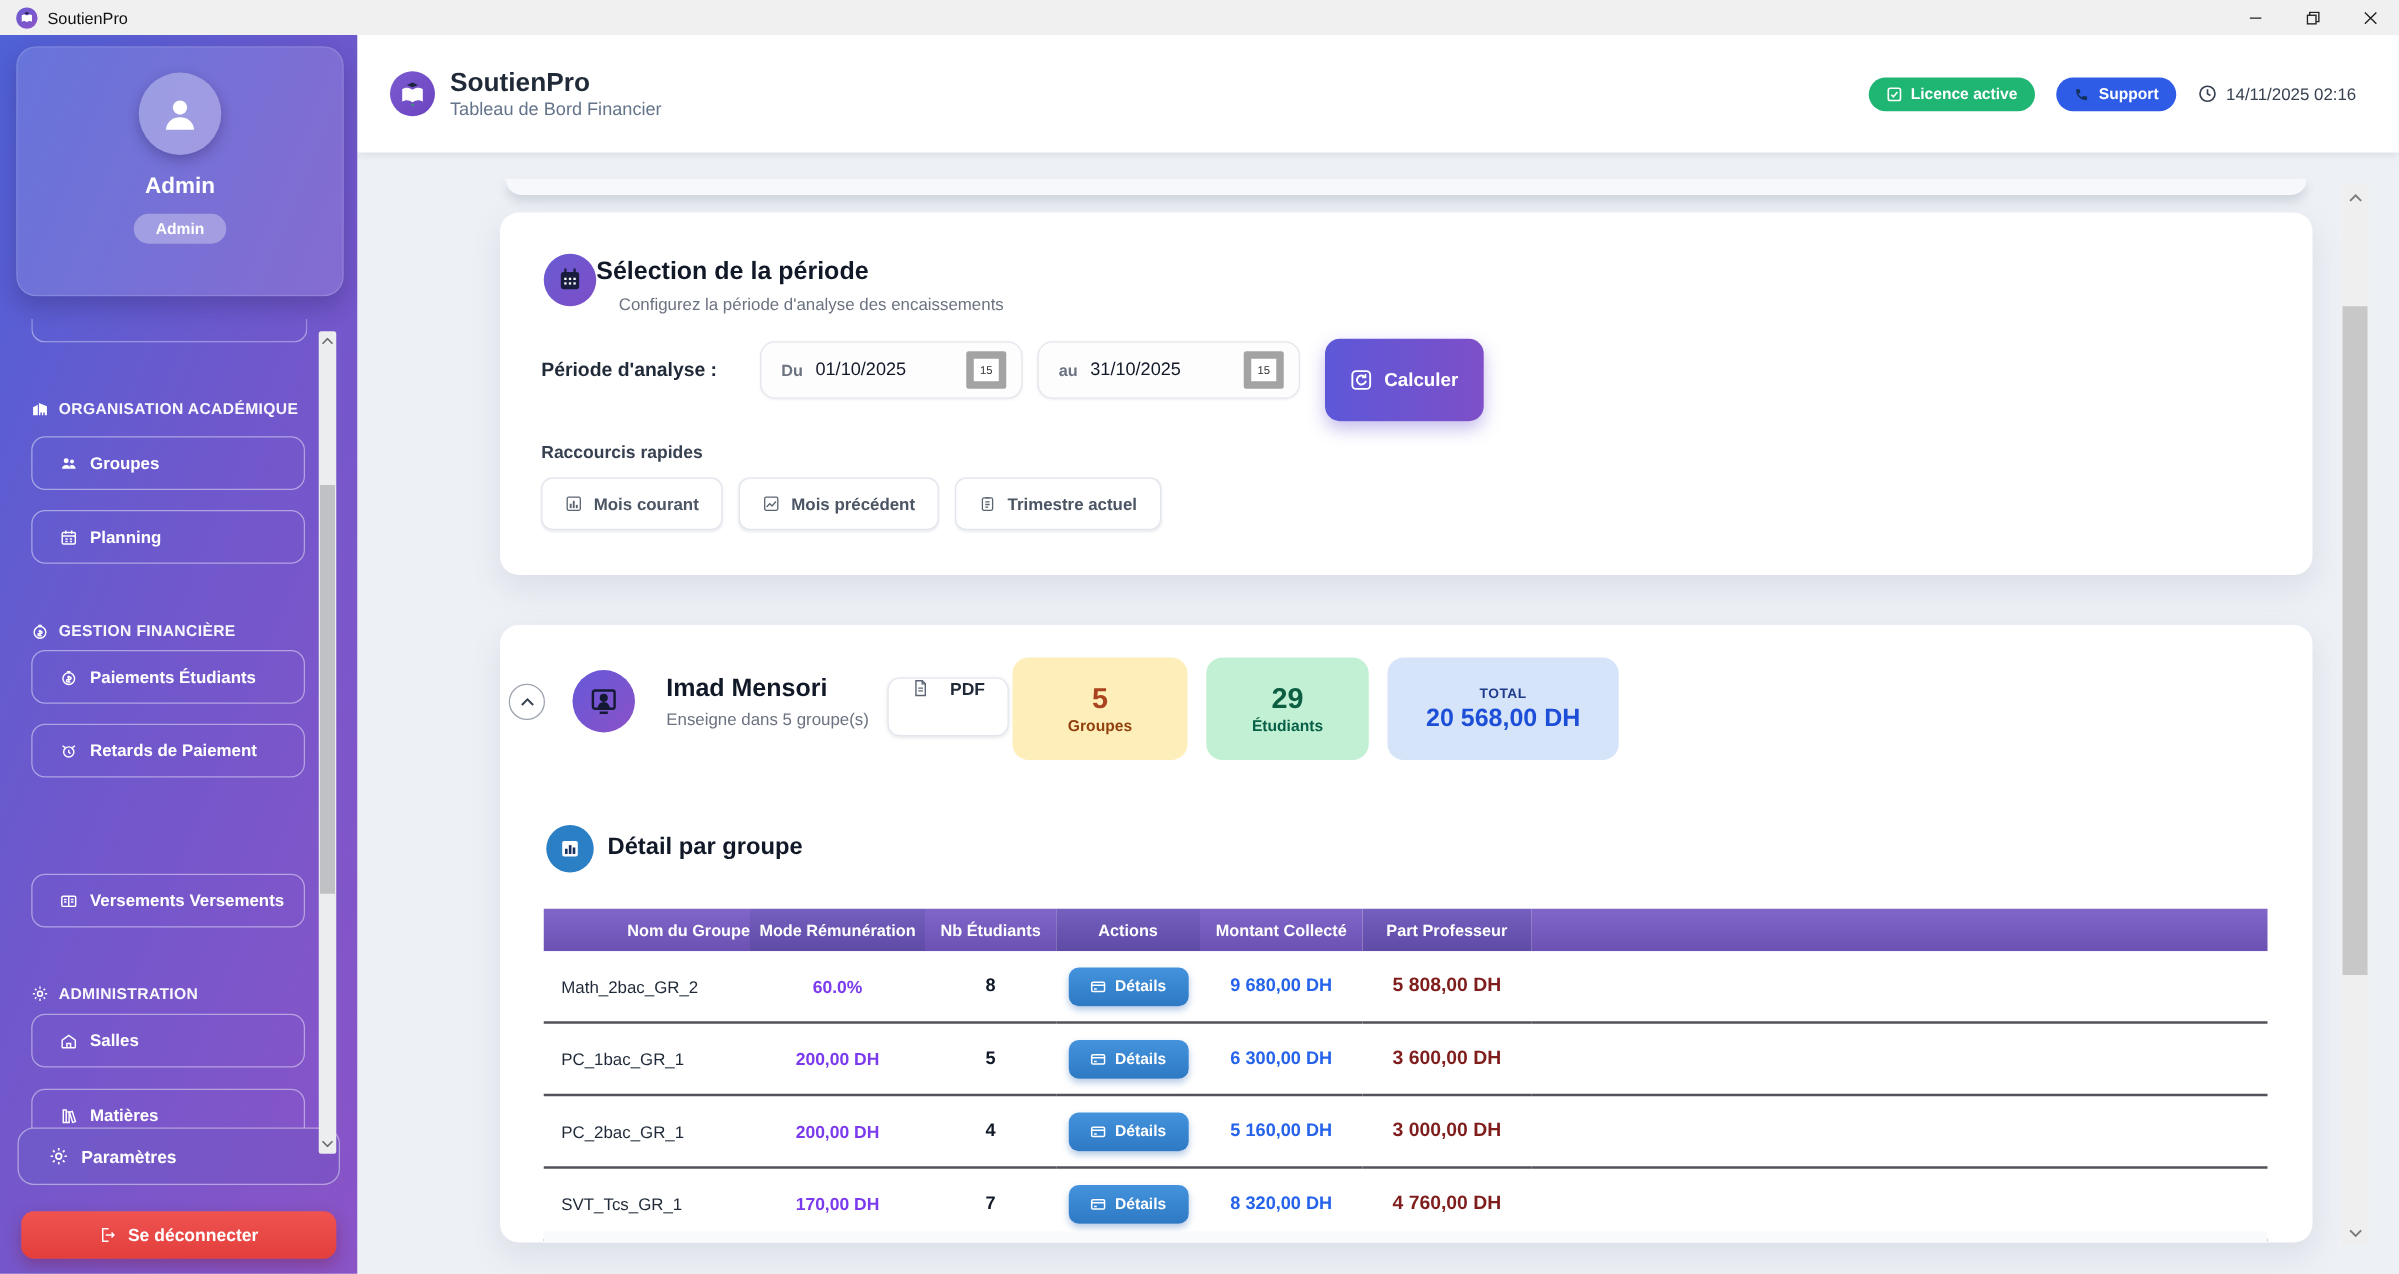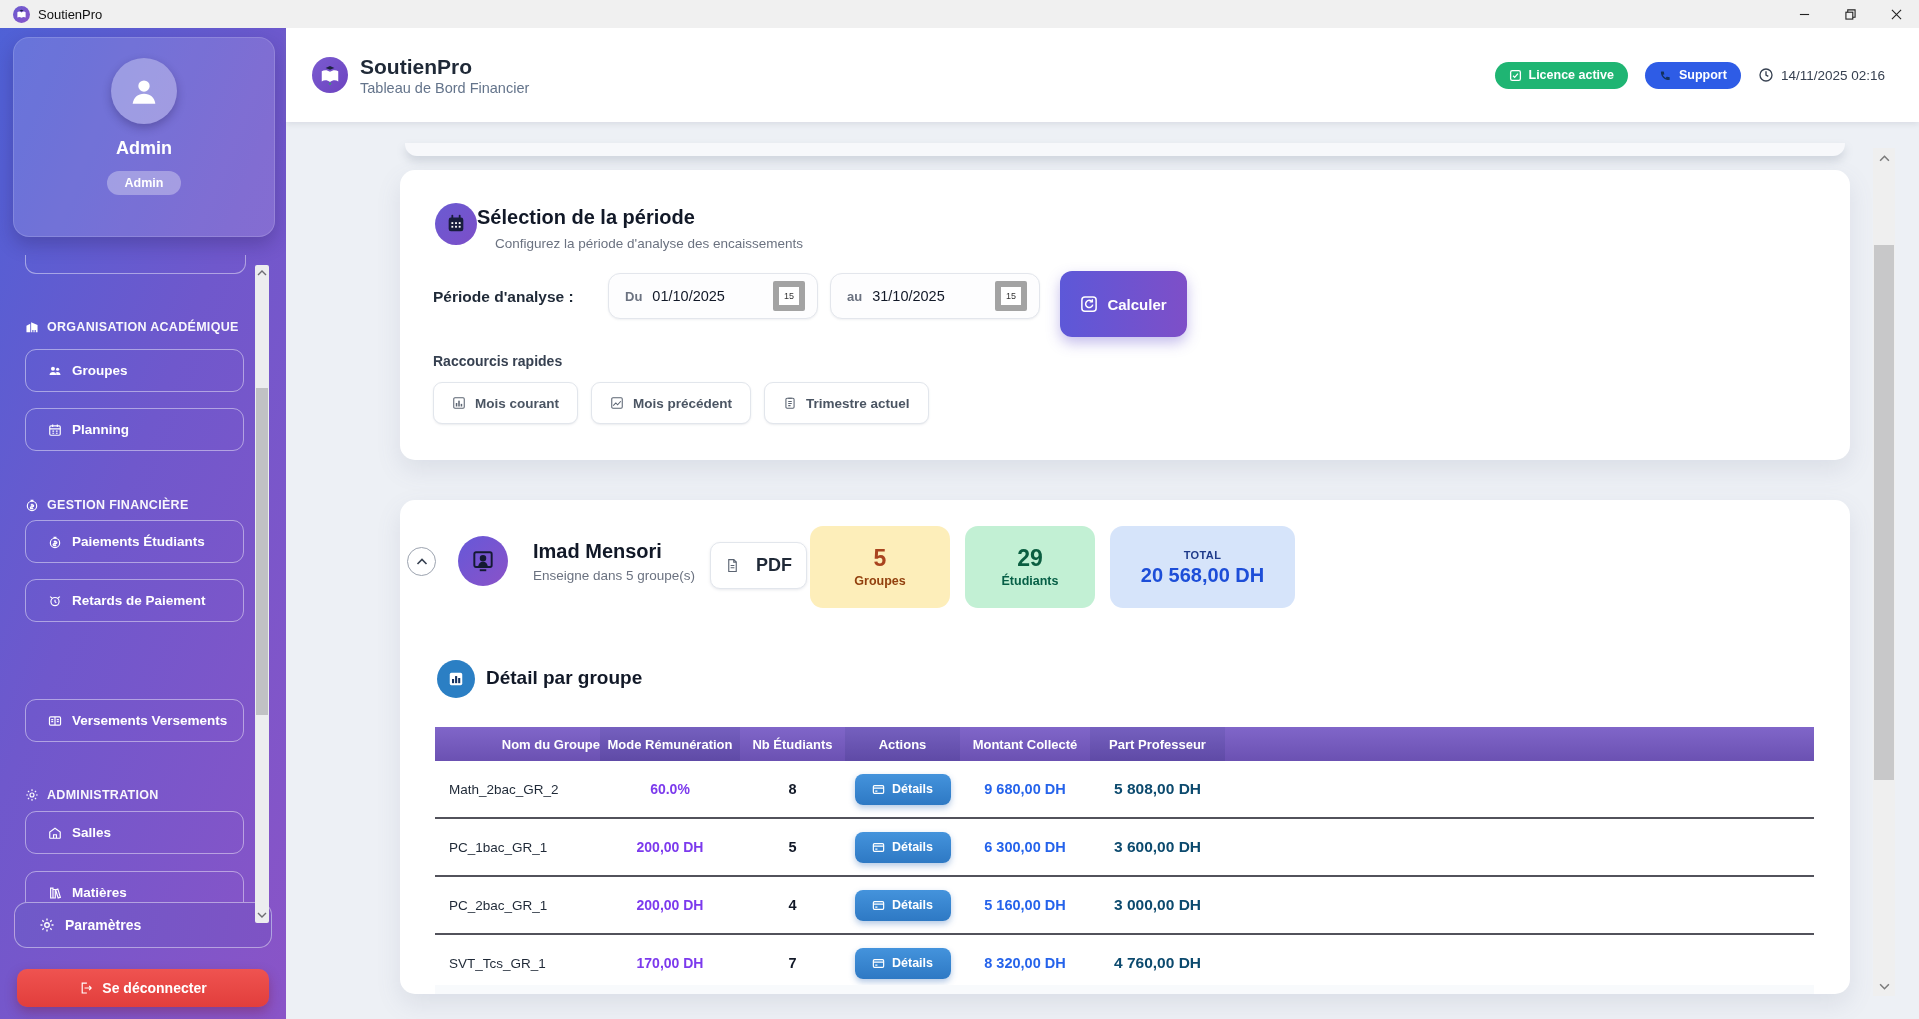--- a/index.html
+++ b/index.html
@@ -96,22 +96,22 @@
           gap:9px;padding:0 18px;color:#4b5563;font-size:13.5px;font-weight:bold;
           box-shadow:0 1px 2px rgba(120,130,150,0.15);cursor:pointer;}
 
   
   .collapse{position:absolute;left:7px;top:47px;width:27px;height:27px;border-radius:50%;background:#fff;
             border:1.5px solid #9ca3af;display:flex;align-items:center;justify-content:center;color:#374151;cursor:pointer;}
   .t-avatar{position:absolute;left:58px;top:36px;width:50px;height:50px;background:linear-gradient(135deg,#6658d8,#8a52c8);}
   .t-name{position:absolute;left:133px;top:40px;font-size:20px;font-weight:bold;color:#111827;}
   .t-sub{position:absolute;left:133px;top:68px;font-size:13.5px;color:#6b7280;}
   .pdf-btn{position:absolute;left:310px;top:42px;width:95px;height:45px;border:1px solid #e2e6ec;border-radius:10px;
-           background:#fff;display:flex;align-items:center;justify-content:center;gap:16px;color:#1f2937;
-           font-size:18px;font-weight:bold;box-shadow:0 1px 3px rgba(120,130,150,0.18);cursor:pointer;}
+           background:#fff;display:flex;justify-content:center;gap:16px;color:#1f2937;
+           font-size:14px;font-weight:bold;box-shadow:0 1px 3px rgba(120,130,150,0.18);cursor:pointer;}
   .stat{position:absolute;top:26px;height:82px;border-radius:13px;display:flex;flex-direction:column;
         align-items:center;justify-content:center;}
   .stat .v{font-size:23px;font-weight:bold;line-height:1.1;}
   .stat .l{font-size:12.5px;font-weight:bold;margin-top:3px;}
   .st-y{left:410px;width:140px;background:#fdeeba;}
   .st-y .v{color:#a9441f;}.st-y .l{color:#92400e;}
   .st-g{left:565px;width:130px;background:#c2f0d4;}
   .st-g .v{color:#0b5e41;}.st-g .l{color:#065f46;}
   .st-b{left:710px;width:185px;background:#d6e4fa;}
   .st-b .tl{font-size:11px;font-weight:bold;color:#1e3a8a;letter-spacing:.4px;}
@@ -124,21 +124,21 @@
   .gtable{position:absolute;left:35px;top:227px;width:1379px;border-collapse:collapse;table-layout:fixed;}
   .gtable th{height:34px;color:#fff;font-size:13px;font-weight:bold;text-align:center;padding:0;
              background:linear-gradient(180deg,#8066c9,#6b51b2);}
   .gtable th:nth-child(even){background:linear-gradient(180deg,#7560bf,#5f4aa6);}
   .gtable th:first-child{text-align:right;padding-left:14px;}
   .gtable td{height:56px;background:#fff;border-bottom:2px solid #52525b;text-align:center;padding:0;}
   .gtable td:first-child{text-align:left;padding-left:14px;font-size:13.5px;color:#1f2937;}
   .td-mode{color:#7c3aed;font-weight:bold;font-size:14px;}
   .td-nb{color:#111827;font-weight:bold;font-size:14.5px;}
   .td-col{color:#2563eb;font-weight:bold;font-size:14.5px;}
-  .td-share{color:#0c4a6e;font-weight:bold;font-size:15.5px;}
+  .td-share{color:#7f1d1d;font-weight:bold;font-size:15.5px;}
   .det-btn{display:inline-flex;align-items:center;justify-content:center;gap:7px;width:96px;height:31px;
            border-radius:8px;background:linear-gradient(180deg,#4493dc,#2e79c4);color:#fff;font-size:12.5px;
            font-weight:bold;box-shadow:0 3px 6px rgba(40,100,180,0.35);cursor:pointer;}
   .t-foot{position:absolute;left:35px;top:485px;width:1379px;height:9px;background:#f8fafc;}
 
   
   .m-scroll{position:absolute;left:1873px;top:148px;width:22px;height:848px;background:#efefef;}
   .m-arrow{position:absolute;left:0;width:22px;height:20px;display:flex;align-items:center;justify-content:center;color:#7a7a7a;}
   .m-thumb{position:absolute;left:1px;top:97px;width:20px;height:535px;background:#c8c8c9;}
 </style>

